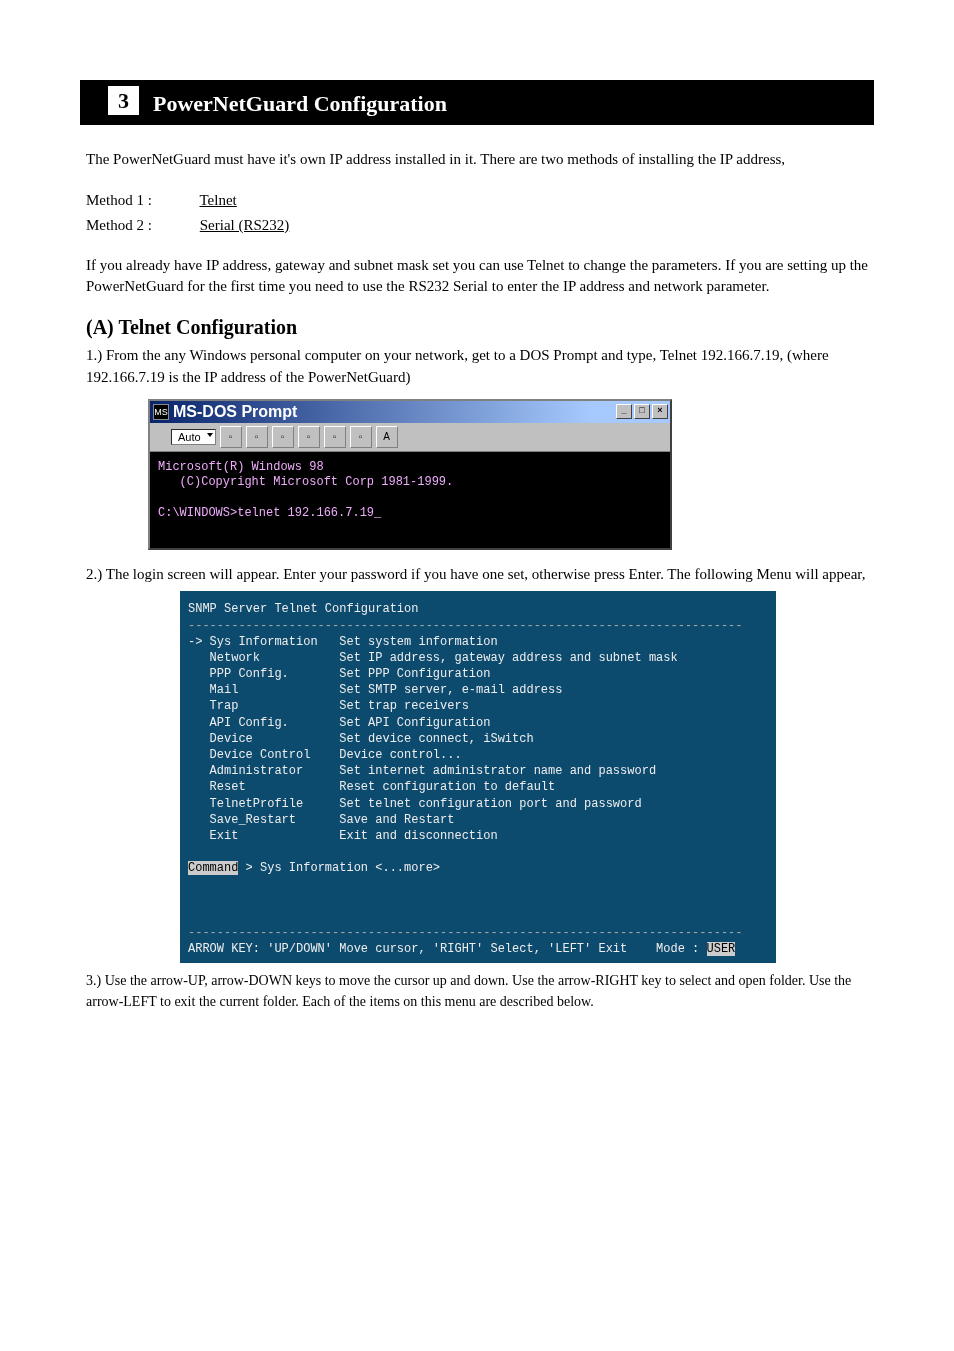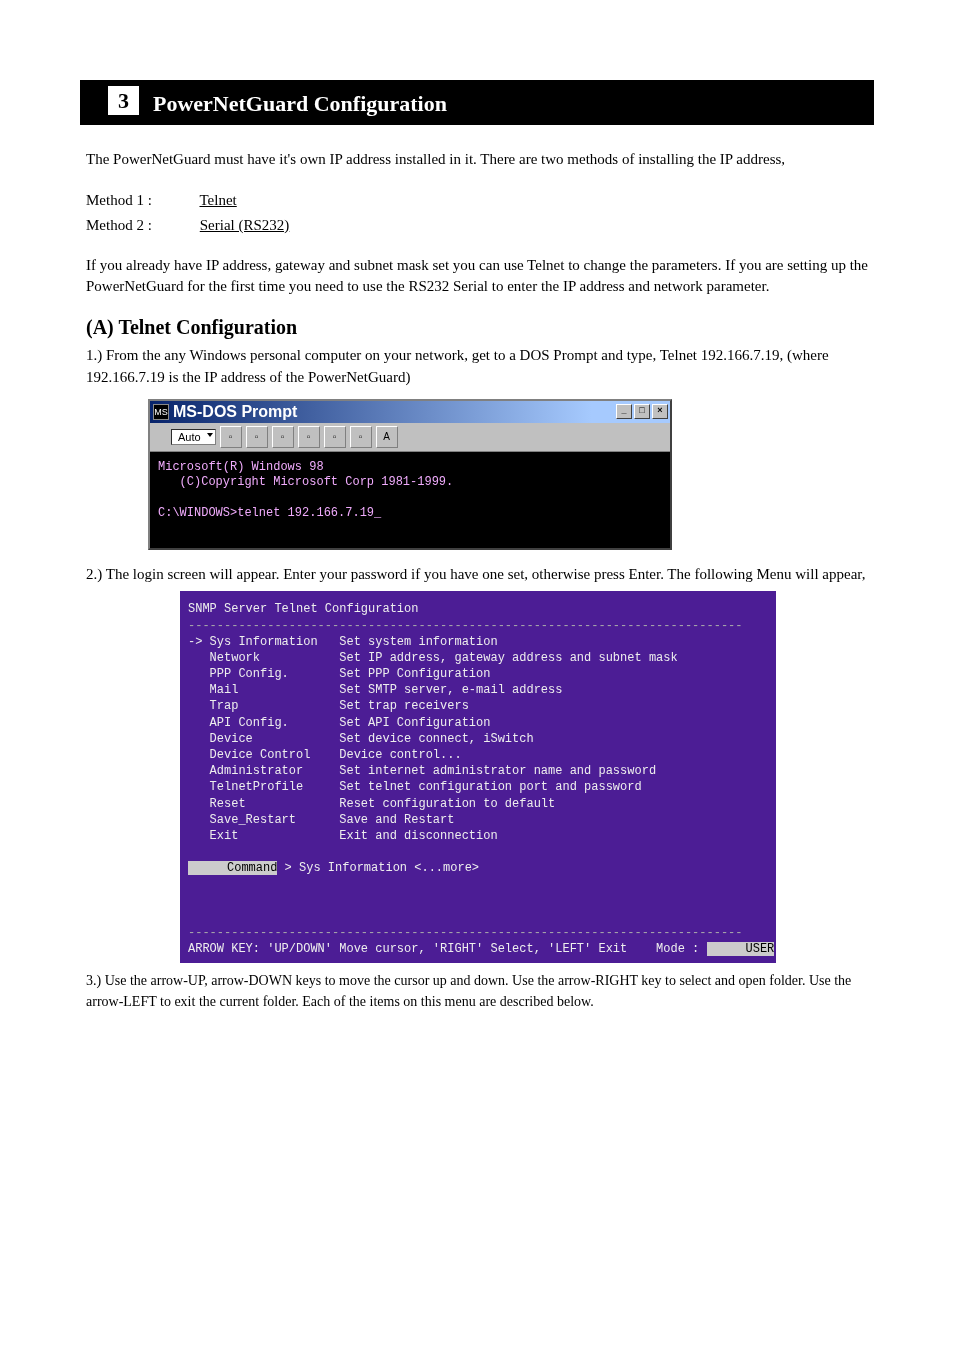--- a/index.html
+++ b/index.html
@@ -151,38 +151,37 @@
     font-family:"Courier New", monospace;
     font-size:12px;
     padding:8px;
     line-height:1.3;
     min-height: 80px;
     white-space: pre;
   }
   
   .telnet {
     width: 580px;
-    background:#4c1d95;
+    background:#0c4a6e;
     color:#eee;
     font-family:"Courier New", monospace;
     font-size:12px;
     padding:10px 8px 6px 8px;
     line-height:1.35;
   }
   .telnet .hr {
     color:#aaa;
     letter-spacing:0;
     overflow:hidden;
     white-space:nowrap;
   }
   .telnet-row { white-space: pre; }
   .telnet .inv {
     background:#ccc;
     color:#000;
-    padding-left:39px;
   }
   .foot {
     font-size: 14px;
     margin: 8px 6px 0 6px;
     line-height:1.45;
   }
   .step-para {
     font-size:15px;
     margin:14px 6px 4px 6px;
     line-height:1.45;
@@ -252,22 +251,22 @@
       <div id="telnet-menu">
           <div class="telnet-row">-&gt; Sys Information   Set system information</div>
           <div class="telnet-row">   Network           Set IP address, gateway address and subnet mask</div>
           <div class="telnet-row">   PPP Config.       Set PPP Configuration</div>
           <div class="telnet-row">   Mail              Set SMTP server, e-mail address</div>
           <div class="telnet-row">   Trap              Set trap receivers</div>
           <div class="telnet-row">   API Config.       Set API Configuration</div>
           <div class="telnet-row">   Device            Set device connect, iSwitch</div>
           <div class="telnet-row">   Device Control    Device control...</div>
           <div class="telnet-row">   Administrator     Set internet administrator name and password</div>
+          <div class="telnet-row">   Reset             Reset configuration to default</div>
           <div class="telnet-row">   TelnetProfile     Set telnet configuration port and password</div>
-          <div class="telnet-row">   Reset             Reset configuration to default</div>
           <div class="telnet-row">   Save_Restart      Save and Restart</div>
           <div class="telnet-row">   Exit              Exit and disconnection</div>
         </div>
       <div class="telnet-row"> </div>
       <div class="telnet-row"><span class="inv">Command</span><span> &gt; Sys Information &lt;...more&gt;</span></div>
       <div class="telnet-row"> </div>
       <div class="telnet-row"> </div>
       <div class="telnet-row"> </div>
       <div class="hr">-----------------------------------------------------------------------------</div>
       <div class="telnet-row"><span>ARROW KEY: 'UP/DOWN' Move cursor, 'RIGHT' Select, 'LEFT' Exit</span>    <span>Mode : </span><span class="inv">USER</span></div>

